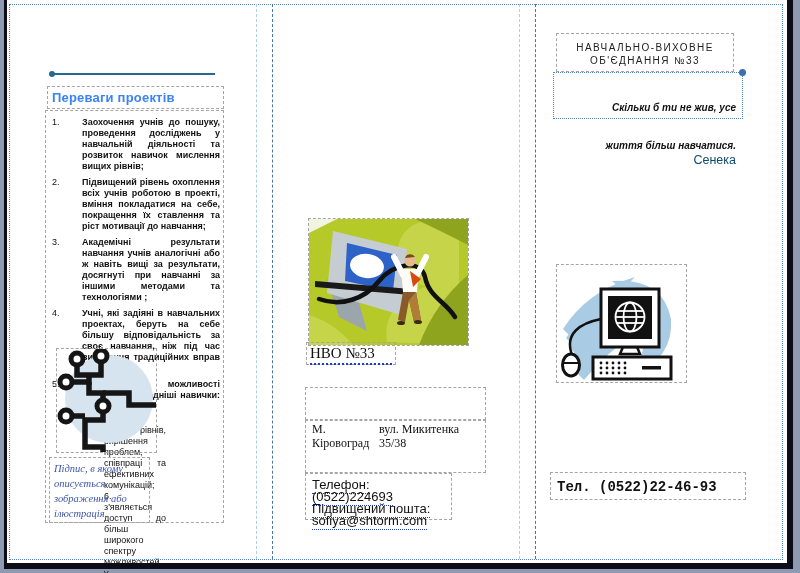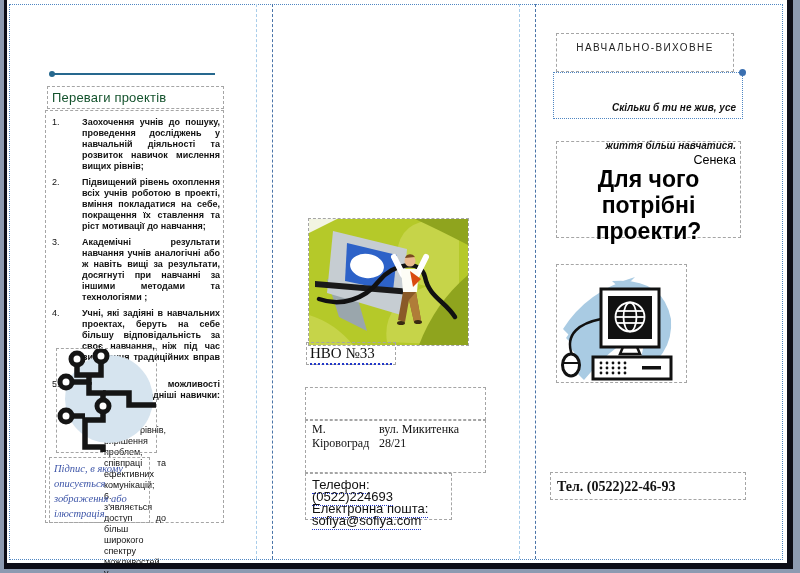--- a/index.html
+++ b/index.html
@@ -23,21 +23,21 @@
   .fold-light{border-left:1px dashed #a9cdea;}
   .fold-dark{border-left:1px dashed #4a74a8;}
   .fg1l{left:249px;} .fg1d{left:265px;} .fg2l{left:512px;} .fg2d{left:528px;}
 
   .tbox{position:absolute;box-sizing:border-box;border:1px dashed #a5a5a5;background:transparent;}
 
   
   .accent-rule{position:absolute;left:43px;top:73px;width:165px;border-top:2px solid #26688e;}
   .accent-dot{position:absolute;left:-1px;top:-4px;width:6px;height:6px;border-radius:50%;background:#26688e;}
   .heading-box{left:40px;top:86px;width:177px;height:23px;}
-  .heading-box .h{font-size:13px;font-weight:normal;color:#14532d;padding:3px 0 0 4px;letter-spacing:.2px;}
+  .heading-box .h{font-size:13px;font-weight:bold;color:#3b82f6;padding:3px 0 0 4px;letter-spacing:.2px;}
   .list-box{left:38px;top:110px;width:179px;height:413px;padding:6px 3px 0 6px;}
   .li-row{display:flex;margin-bottom:5px;}
   .li-num{flex:none;width:30px;font-size:9px;line-height:11px;color:#111;}
   .li-txt{flex:1;font-size:9px;line-height:11px;text-align:justify;color:#111;overflow-wrap:break-word;font-weight:bold;}
   .wrap-row{position:relative;height:178px;}
   .wrap-txt{margin-left:52px;width:62px;font-size:9px;line-height:11px;text-align:justify;color:#111;}
   .wrap-txt .n6{display:inline-block;min-width:14px;}
   .circuit-box{left:49px;top:348px;width:101px;height:105px;}
   .caption-box{left:42px;top:457px;width:101px;height:66px;padding:3px 4px;
     font-family:Liberation Serif, serif;font-style:italic;font-size:10.5px;line-height:15px;color:#3d55a8;}
@@ -53,27 +53,27 @@
     font-size:12px;line-height:13.5px;color:#111;}
   .contact-box{left:298px;top:473px;width:147px;height:47px;padding:5px 6px;font-size:13px;line-height:12px;color:#111;}
   .dotted-u{border-bottom:1px dotted #2238c8;padding-bottom:1px;}
 
   
   .org-box{left:549px;top:33px;width:178px;height:39px;text-align:center;padding-top:8px;
     font-size:10px;line-height:12.5px;letter-spacing:1.4px;color:#222;}
   .quote-box{left:546px;top:72px;width:190px;height:47px;border:1px dotted #4f86c2;
     text-align:right;padding:4px 6px 0 0;}
   .quote-line{font-size:10px;font-weight:bold;font-style:italic;line-height:14px;color:#111;margin-top:24px;}
-  .quote-author{font-size:12.5px;color:#000000;line-height:14px;}
+  .quote-author{font-size:12.5px;color:#0c4a6e;line-height:14px;}
   .sel-handle{position:absolute;right:-4px;top:-4px;width:7px;height:7px;border-radius:50%;background:#3a6fb0;}
   .title-box{left:549px;top:141px;width:185px;height:97px;text-align:center;padding-top:24px;}
   .title-line{display:block;font-size:23px;font-weight:bold;line-height:26px;color:#000;}
   .comp-box{left:549px;top:264px;width:131px;height:119px;}
   .phone-box{left:543px;top:472px;width:196px;height:28px;padding:6px 0 0 6px;
-    font-family:Liberation Serif, serif;font-weight:bold;font-size:14px;color:#111;}
+    font-family:Liberation Mono, monospace;font-weight:bold;font-size:14px;color:#111;}
   svg{display:block;}
 </style>
 </head>
 <body>
 
 <div class="page">
   <div class="margin-guide"></div>
   <div class="fold-guide fold-light fg1l"></div>
   <div class="fold-guide fold-dark fg1d"></div>
   <div class="fold-guide fold-light fg2l"></div>
@@ -171,44 +171,40 @@
   </div>
 
   <div class="tbox label-box">
     <span class="lbl">НВО №33</span>
   </div>
 
   <div class="tbox empty-box"></div>
 
   <div class="tbox address-box">
     <div>М. Кіровоград</div>
-    <div>вул. Микитенка 28/21</div>
+    <div>вул. Микитенка 35/38</div>
   </div>
 
   <div class="tbox contact-box">
     <div><span class="dotted-u">Телефон: (0522)224693</span></div>
-    <div><span class="dotted-u">Електронна пошта:  sofiya@sofiya.com</span></div>
+    <div><span class="dotted-u">Підвищений пошта:  sofiya@shtorm.com</span></div>
   </div>
 
   <div class="tbox org-box">
     <div>НАВЧАЛЬНО-ВИХОВНЕ</div>
+    <div>ОБ'ЄДНАННЯ №33</div>
   </div>
 
   <div class="quote-box" style="position:absolute;box-sizing:border-box;">
     <span class="sel-handle"></span>
     <div class="quote-line">Скільки б ти не жив, усе</div>
     <div class="quote-line">життя більш навчатися.</div>
     <div class="quote-author">Сенека</div>
   </div>
 
-  <div class="tbox title-box">
-    <span class="title-line">Для чого</span>
-    <span class="title-line">потрібні</span>
-    <span class="title-line">проекти?</span>
-  </div>
 
   <div class="tbox comp-box">
     <svg width="129" height="117" viewBox="0 0 129 117">
       <g fill="#a9cbe3">
         <path d="M6,64 Q30,26 78,12 L70,20 Q36,40 12,70 Z"></path>
         <path d="M6,64 Q30,26 78,12 L70,20 Q36,40 12,70 Z" transform="translate(3,9)"></path>
         <path d="M6,64 Q30,26 78,12 L70,20 Q36,40 12,70 Z" transform="translate(6,18)"></path>
         <path d="M6,64 Q30,26 78,12 L70,20 Q36,40 12,70 Z" transform="translate(9,27)"></path>
         <path d="M6,64 Q30,26 78,12 L70,20 Q36,40 12,70 Z" transform="translate(12,36)"></path>
         <path d="M6,64 Q30,26 78,12 L70,20 Q36,40 12,70 Z" transform="translate(15,45)"></path>

